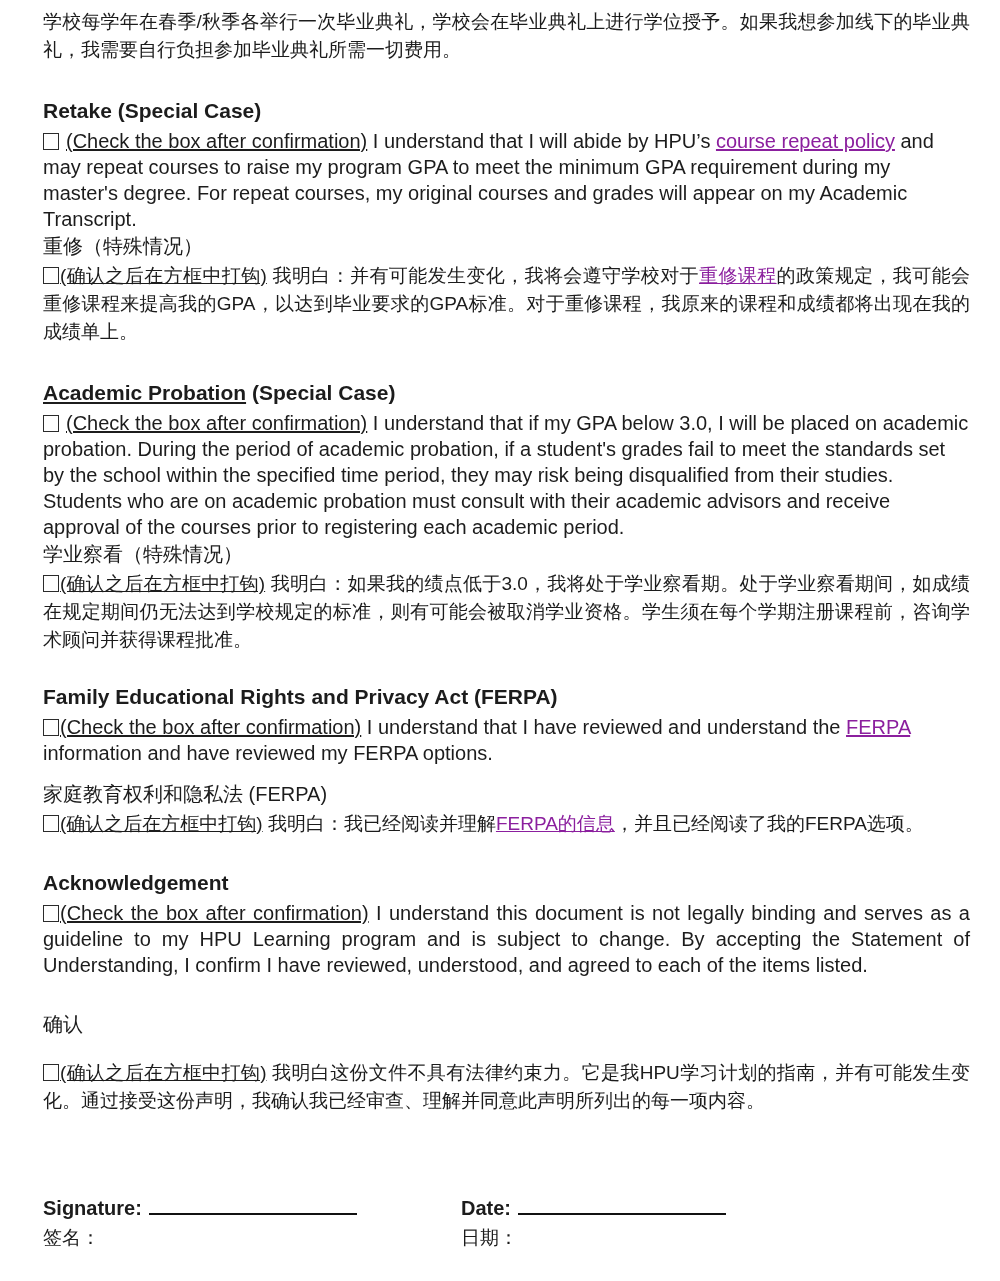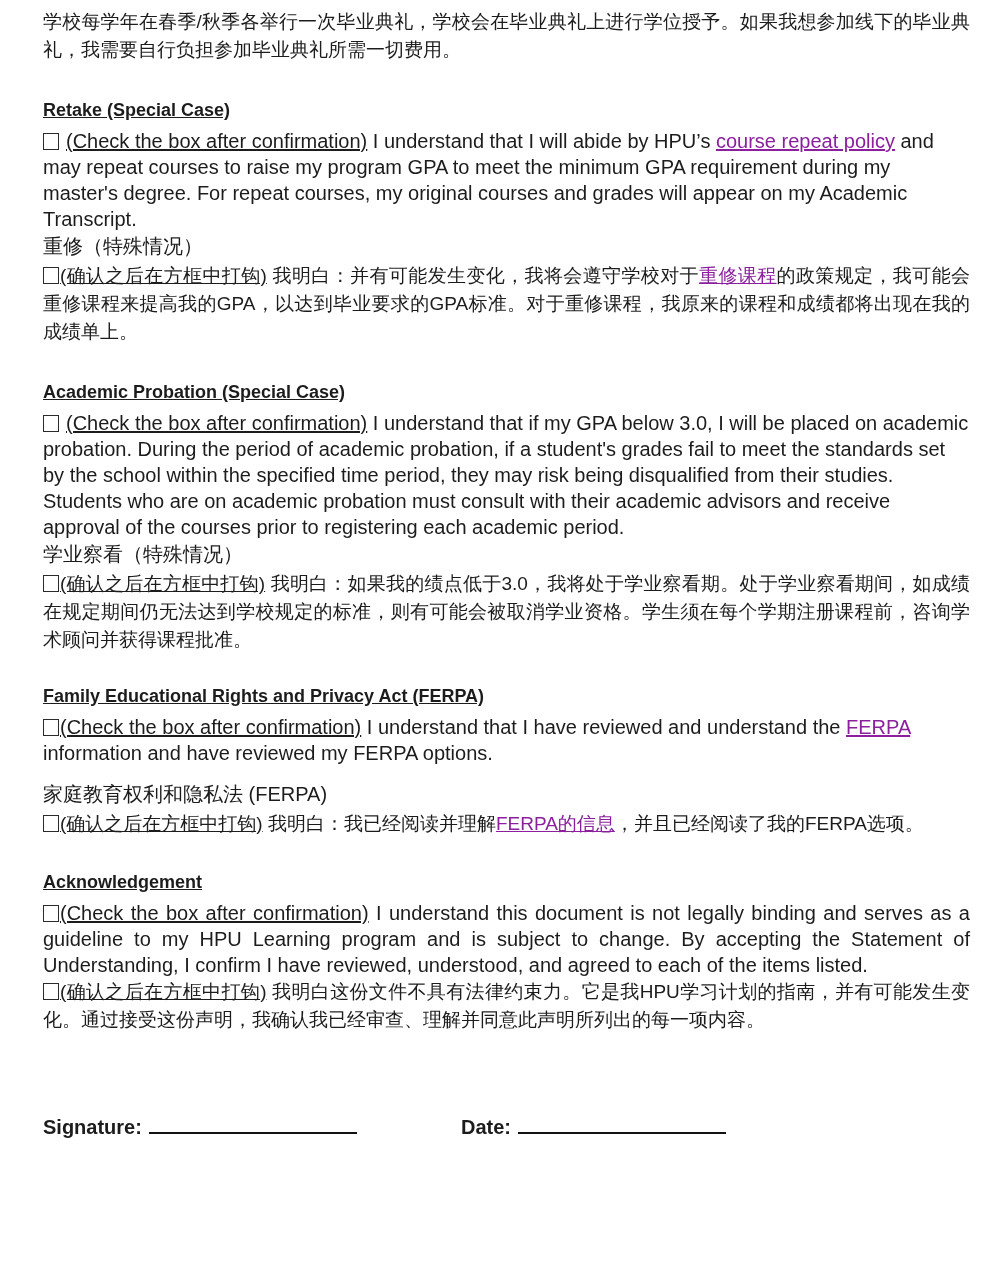--- a/index.html
+++ b/index.html
@@ -12,23 +12,22 @@
     overflow: hidden;
   }
   .doc { padding: 8px 30px 0 43px; }
 
   p { margin: 0; }
   .p-en { font-size: 20px; line-height: 26px; text-align: left; }
   .p-en.justify { text-align: justify; }
   .p-zh { font-size: 19px; line-height: 28px; text-align: justify; }
 
   .h-en {
-    font-size: 18px; line-height: 25px; font-weight: 700;
+    font-size: 21px; line-height: 25px; font-weight: 700;
     margin: 0 0 5px 0;
-    text-decoration: underline;
   }
   .h-zh {
     font-size: 20px; line-height: 25px; font-weight: 400;
     margin: 0 0 3px 0;
   }
   .gap-lg  { margin-top: 34px; }
   .gap-lg2 { margin-top: 32px; }
   .gap-md  { margin-top: 30px; }
   .gap-md2 { margin-top: 16px; }
   .gap-sm  { margin-top: 2px; }
@@ -102,28 +101,37 @@
   <h2 class="h-zh gap-md2">家庭教育权利和隐私法 (FERPA)</h2>
   <p class="p-zh">
     <span class="cb nosp"></span><span class="u">(确认之后在方框中打钩)</span><span> 我明白：我已经阅读并理解</span><a class="lnk">FERPA的信息</a><span>，并且已经阅读了我的FERPA选项。</span>
   </p>
 
   <h2 class="h-en gap-lg2">Acknowledgement</h2>
   <p class="p-en justify">
     <span class="cb nosp"></span><span class="u">(Check the box after confirmation)</span><span> I understand this document is not legally binding and serves as a guideline to my HPU Learning program and is subject to change. By accepting the Statement of Understanding, I confirm I have reviewed, understood, and agreed to each of the items listed.</span>
   </p>
 
+  <h2 class="h-zh gap-lg after-head-gap">确认</h2>
   <p class="p-zh">
     <span class="cb nosp"></span><span class="u">(确认之后在方框中打钩)</span><span> 我明白这份文件不具有法律约束力。它是我HPU学习计划的指南，并有可能发生变化。通过接受这份声明，我确认我已经审查、理解并同意此声明所列出的每一项内容。</span>
   </p>
 
   <div class="footer">
     <div class="f-row">
       <div class="f-col1">
         <span class="f-lbl">Signature:</span><span class="f-line"></span>
       </div>
       <div class="f-col2">
         <span class="f-lbl">Date:</span><span class="f-line"></span>
       </div>
     </div>
+    <div class="f-row f-zh">
+      <div class="f-col1">
+        <span>签名：</span>
+      </div>
+      <div class="f-col2">
+        <span>日期：</span>
+      </div>
+    </div>
   </div>
 
 </div>
 
 </body></html>

